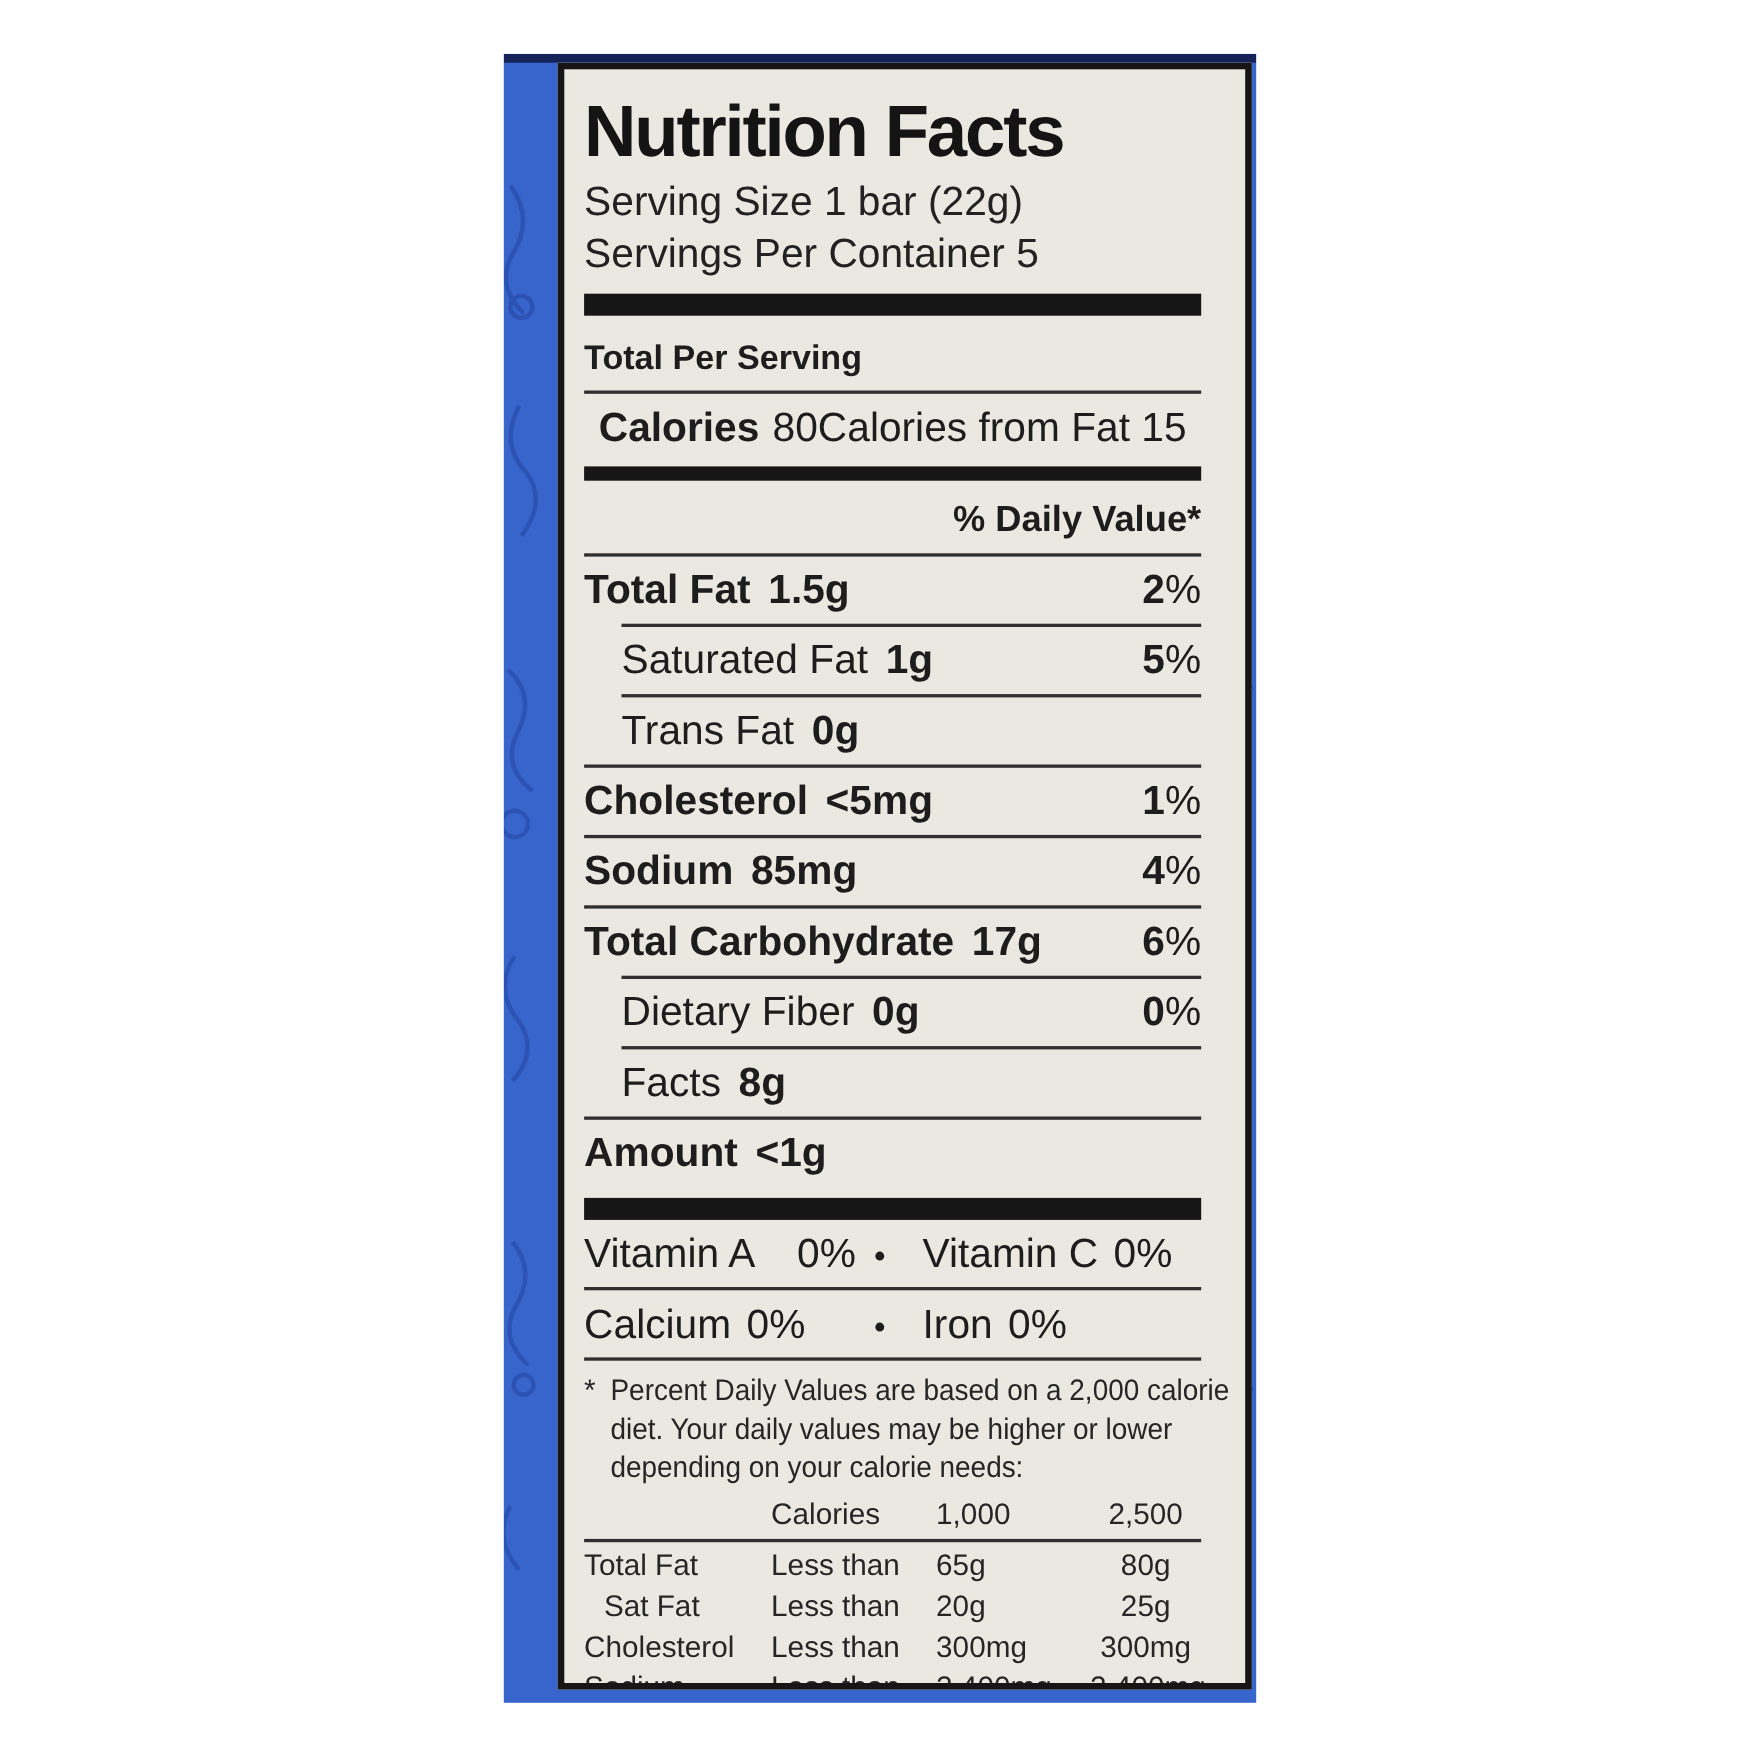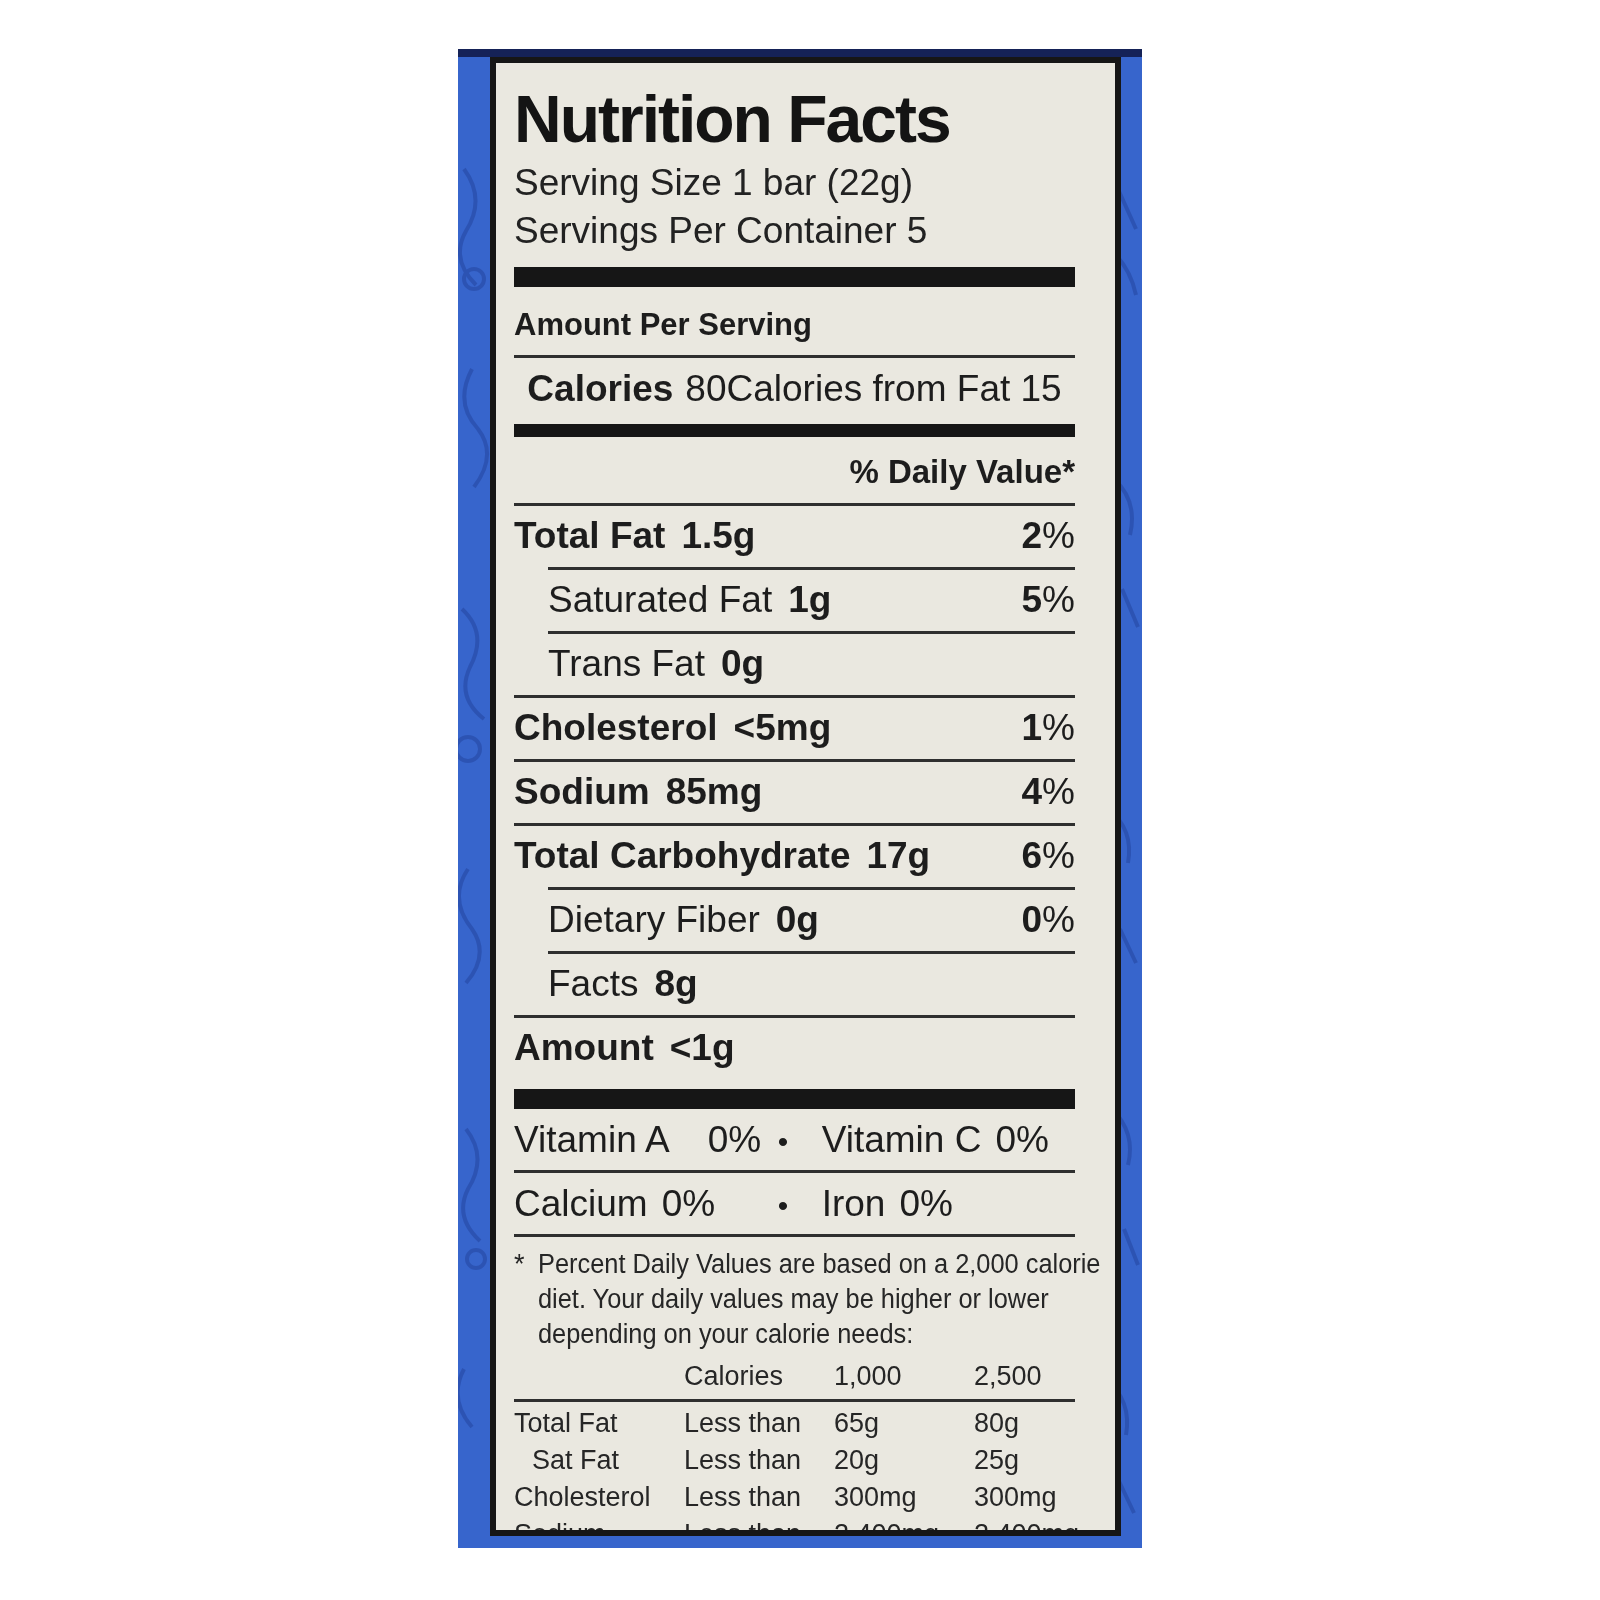--- a/index.html
+++ b/index.html
@@ -10,21 +10,21 @@
   }
   .package{
     position:absolute;left:458px;top:49px;width:684px;height:1499px;
     background:#3765cc;overflow:hidden;
   }
   .package-top-edge{
     position:absolute;left:0;top:0;width:100%;height:8px;background:#152257;
   }
   .pattern{position:absolute;left:0;top:0;width:100%;height:100%;opacity:.45;}
   .nf-label{
-    position:absolute;left:490px;top:57px;width:631px;height:1479px;
+    position:absolute;left:507px;top:57px;width:631px;height:1479px;
     background:#eae8e0;border:6px solid #161616;box-sizing:border-box;
     padding:8px 40px 0 18px;overflow:hidden;
   }
   .title{
     font-size:66px;font-weight:bold;letter-spacing:-2px;color:#141414;
     margin:14px 0 6px 0;line-height:68px;white-space:nowrap;
   }
   .serving-line{font-size:37px;line-height:48px;color:#222;}
   .bar{background:#161616;}
   .bar-20{height:20px;margin-top:12px;}
@@ -56,21 +56,21 @@
   .vright .vval{margin-left:14px;}
   .foot{display:flex;margin-top:10px;font-size:27px;line-height:35px;color:#262626;}
   .fstar{width:24px;flex:0 0 24px;}
   .fline{white-space:nowrap;transform:scaleX(.94);transform-origin:left;}
   .dvt{margin-top:6px;font-size:27px;line-height:37px;color:#262626;}
   .trow{display:flex;align-items:baseline;}
   .tc{white-space:nowrap;overflow:visible;}
   .c1{flex:0 0 170px;}
   .c2{flex:0 0 150px;}
   .c3{flex:0 0 140px;}
-  .c4{flex:1;}
+  .c4{flex:1;text-align:center;}
   .c1.ind{padding-left:18px;box-sizing:border-box;}
   .thead{padding-bottom:2px;}
   .tsep{margin:2px 0 3px 0;}
 </style>
 </head>
 <body>
 
 <div class="package">
   <svg class="pattern" viewBox="0 0 684 1499" preserveAspectRatio="none">
     <g fill="none" stroke="#203f97" stroke-width="4">
@@ -93,21 +93,21 @@
   <div class="package-top-edge"></div>
 </div>
 
 <div class="nf-label">
   <div class="title">Nutrition Facts</div>
   <div class="serving-line">Serving Size 1 bar (22g)</div>
   <div class="serving-line">Servings Per Container 5</div>
 
   <div class="bar bar-20"></div>
 
-  <div class="aps">Amount Per Serving</div>
+  <div class="aps">Total Per Serving</div>
   <div class="sep"></div>
 
   <div class="calrow">
     <div class="cal-left"><b>Calories</b><span class="cal-val">80</span></div>
     <div class="cal-right">Calories from Fat 15</div>
   </div>
 
   <div class="bar bar-13"></div>
   <div class="dvh">% Daily Value*</div>
   <div class="sep"></div>

